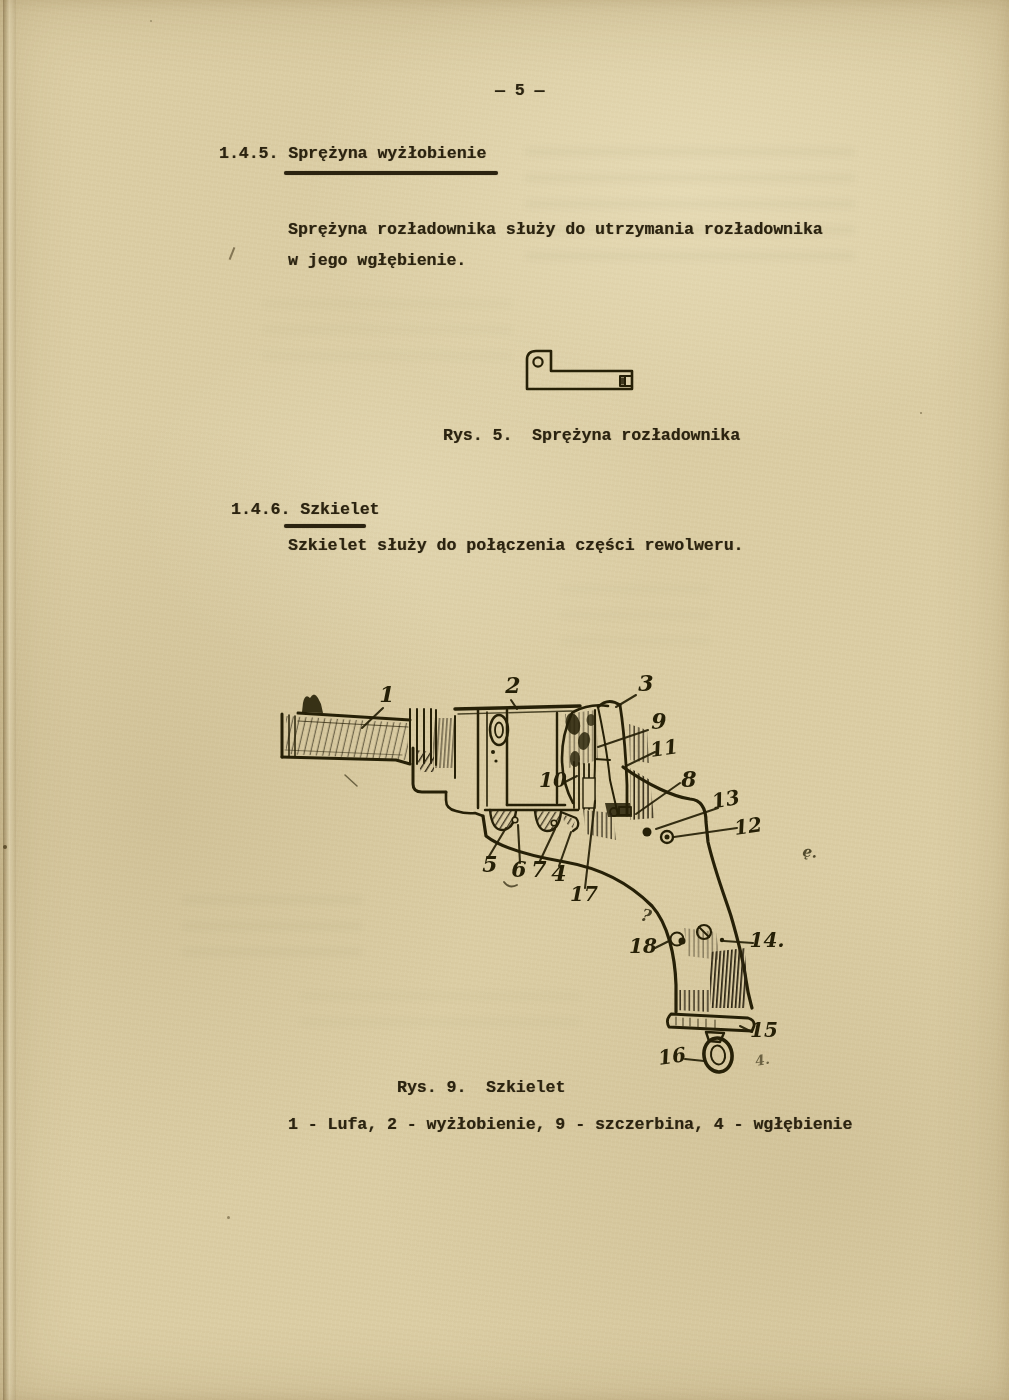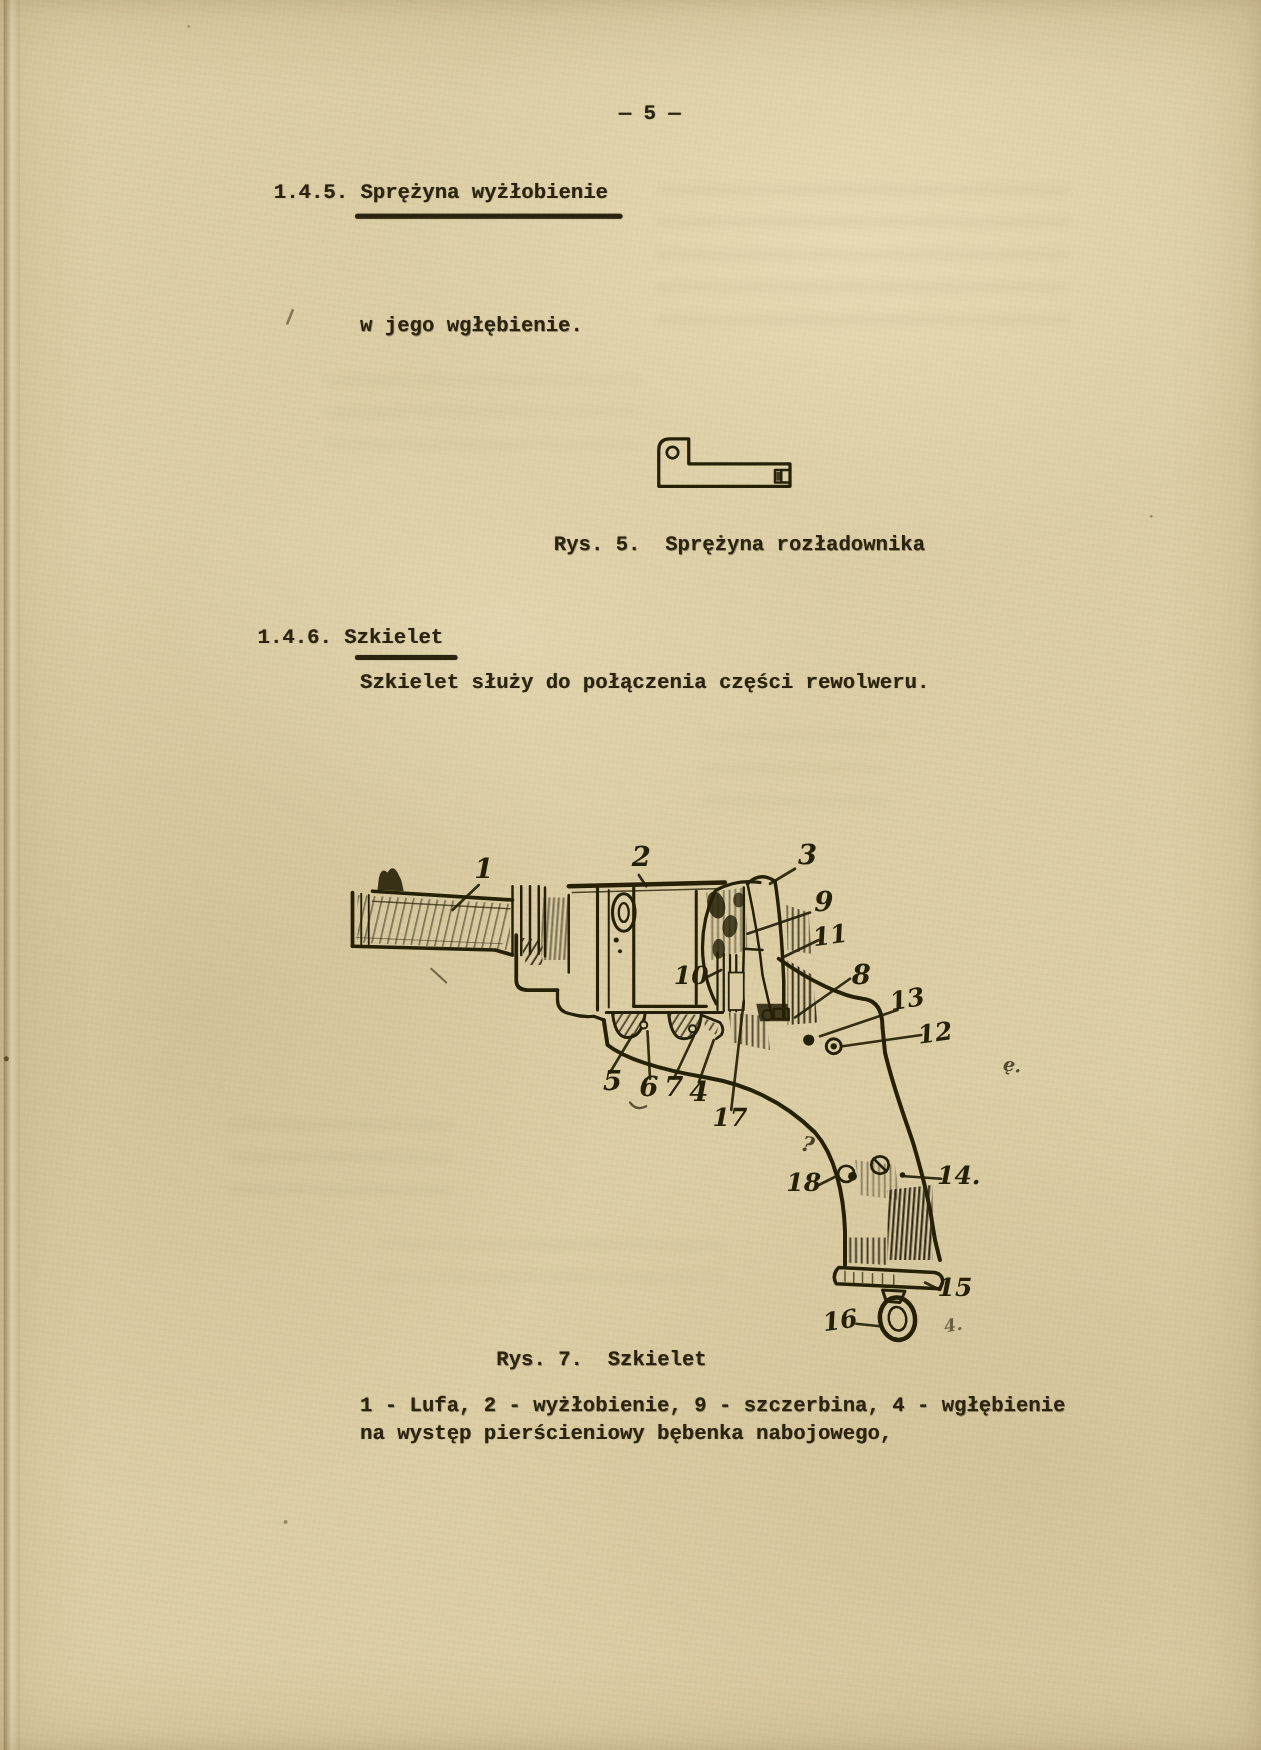--- a/index.html
+++ b/index.html
@@ -55,33 +55,34 @@
   <div class="speck" style="left:3px;top:845px;width:4px;height:4px;opacity:.8"></div>
   <div class="speck" style="left:227px;top:1216px;width:3px;height:3px;opacity:.5"></div>
   <div class="speck" style="left:920px;top:412px;width:2px;height:2px;opacity:.5"></div>
   <div class="speck" style="left:150px;top:20px;width:2px;height:2px;opacity:.4"></div>
   <div class="stray-line" style="left:231px;top:247px;width:2px;height:13px;transform:rotate(22deg);opacity:.6"></div>
 
   <div class="txt" style="left:495px;top:81px">— 5 —</div>
 
   <div class="txt" style="left:219px;top:144px">1.4.5. Sprężyna wyżłobienie</div>
   <div class="uline" style="left:284px;top:171px;width:214px"></div>
+  <div class="txt" style="left:288px;top:220px">Sprężyna rozładownika służy do utrzymania rozładownika</div>
   <div class="txt" style="left:288px;top:251px">w jego wgłębienie.</div>
 
   <div class="fig" style="left:524px;top:349px;width:112px;height:44px">
     <svg width="112" height="44" viewBox="0 0 112 44">
       <path class="ink" stroke-width="2.6" d="M3,40 L3,11 Q3,2 12,2 L27,2 L27,22 L108,22 L108,40 Z"></path>
       <circle class="ink" stroke-width="2.2" cx="14" cy="13" r="4.6"></circle>
       <path class="ink" stroke-width="2" d="M108,27 L96,27 L96,37 L108,37 M101,27 L101,37"></path>
       <rect x="97" y="28.5" width="3.5" height="7" fill="#262007" opacity=".85"></rect>
     </svg>
   </div>
   <div class="txt" style="left:443px;top:426px">Rys. 5.  Sprężyna rozładownika</div>
 
-  <div class="txt" style="left:206px;top:500px">1.4.6. Szkielet</div>
+  <div class="txt" style="left:231px;top:500px">1.4.6. Szkielet</div>
   <div class="uline" style="left:284px;top:524px;width:82px"></div>
   <div class="txt" style="left:288px;top:536px">Szkielet służy do połączenia części rewolweru.</div>
 
   <div class="fig" style="left:278px;top:660px;width:540px;height:415px">
     <svg width="540" height="415" viewBox="0 0 540 415">
       <defs>
         <pattern id="pv" width="4.6" height="9" patternUnits="userSpaceOnUse">
             <line x1="2" y1="0" x2="2" y2="9" stroke="#2c2412" stroke-width="1.5"></line>
           </pattern>
         <pattern id="pv2" width="3.8" height="9" patternUnits="userSpaceOnUse" patternTransform="rotate(4)">
@@ -235,17 +236,16 @@
       <g>
         <line class="ink" stroke-width="1.5" opacity=".6" x1="67" y1="115" x2="79" y2="126"></line>
         <path class="ink" stroke-width="1.8" opacity=".7" d="M226,222 q5,7 13,3"></path>
         <text class="num" x="362" y="260" font-size="17" opacity=".8" transform="rotate(14 362 260)">?</text>
         <text class="num" x="524" y="196" font-size="15" opacity=".75" transform="rotate(8 524 196)">ę.</text>
         <text class="num" x="478" y="406" font-size="14" opacity=".6" transform="rotate(-10 478 406)">4.</text>
       </g>
     </svg>
   </div>
 
-  <div class="txt" style="left:397px;top:1078px">Rys. 7.  Szkielet</div>
+  <div class="txt" style="left:397px;top:1078px">Rys. 9.  Szkielet</div>
   <div class="txt" style="left:288px;top:1115px">1 - Lufa, 2 - wyżłobienie, 9 - szczerbina, 4 - wgłębienie</div>
-  <div class="txt" style="left:288px;top:1137px">na występ pierścieniowy bębenka nabojowego,</div>
 
 </div>
 
 </body></html>

